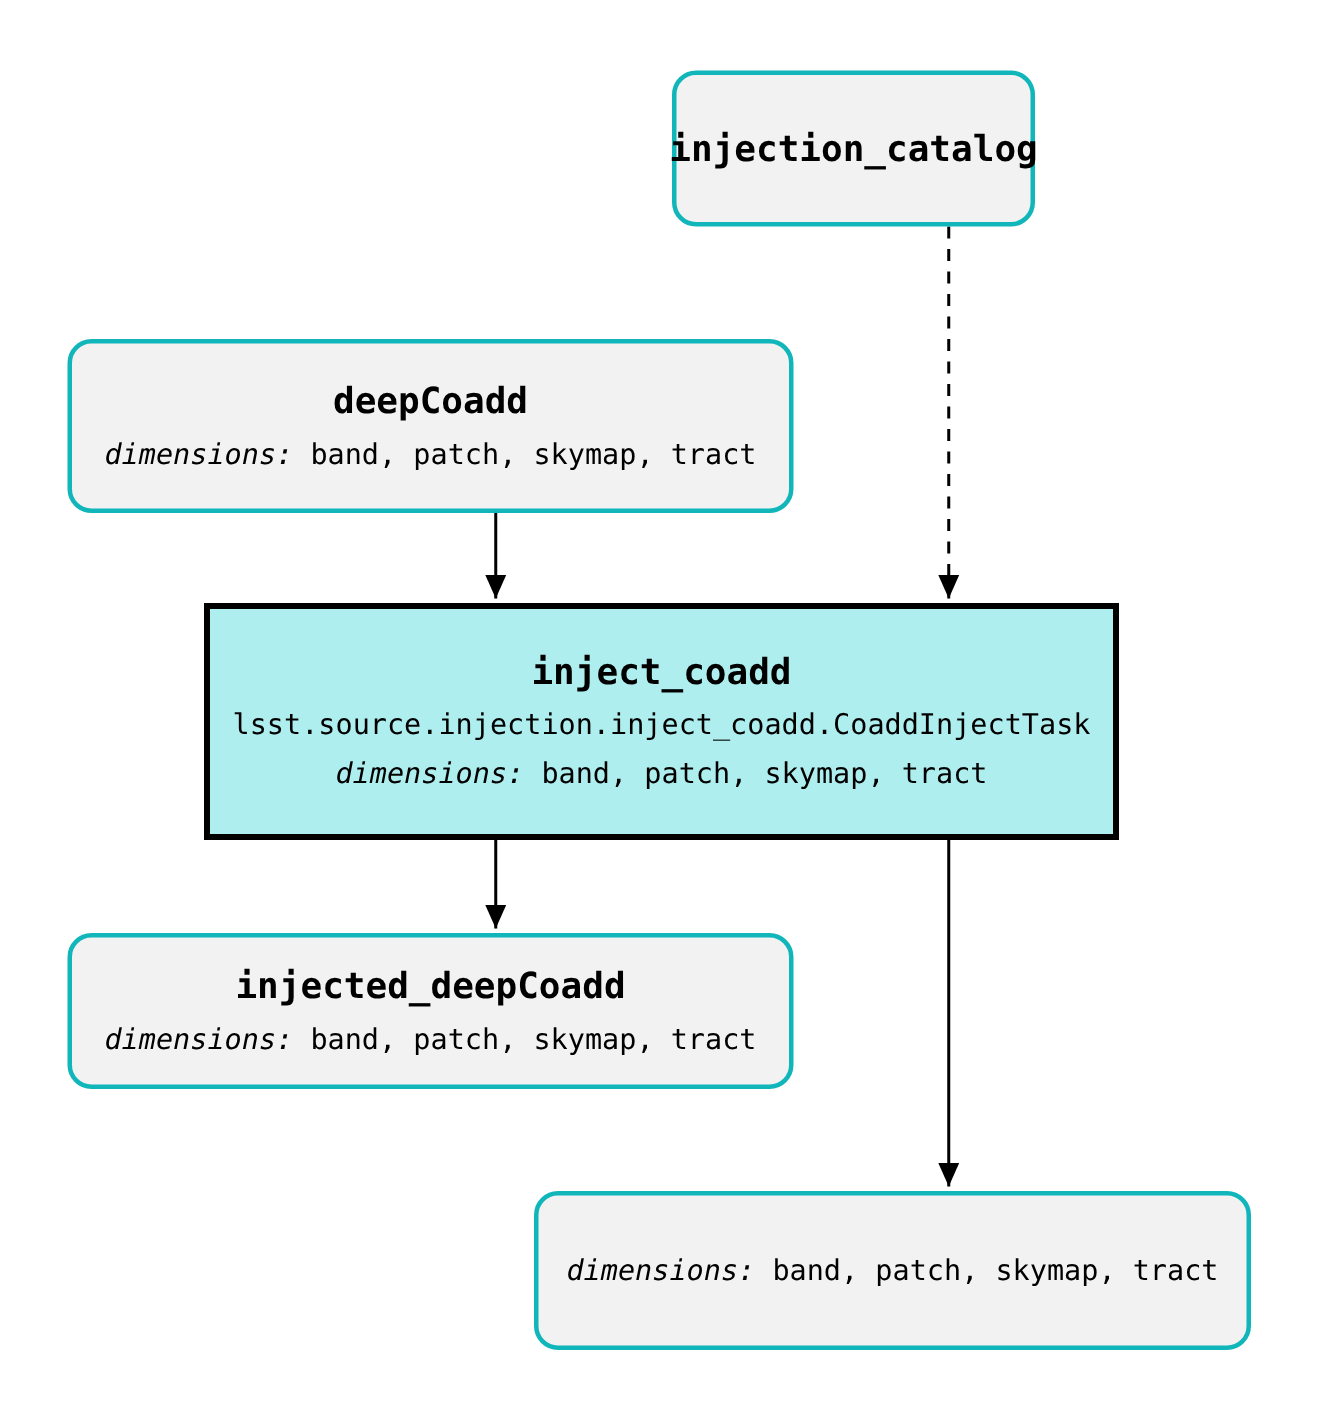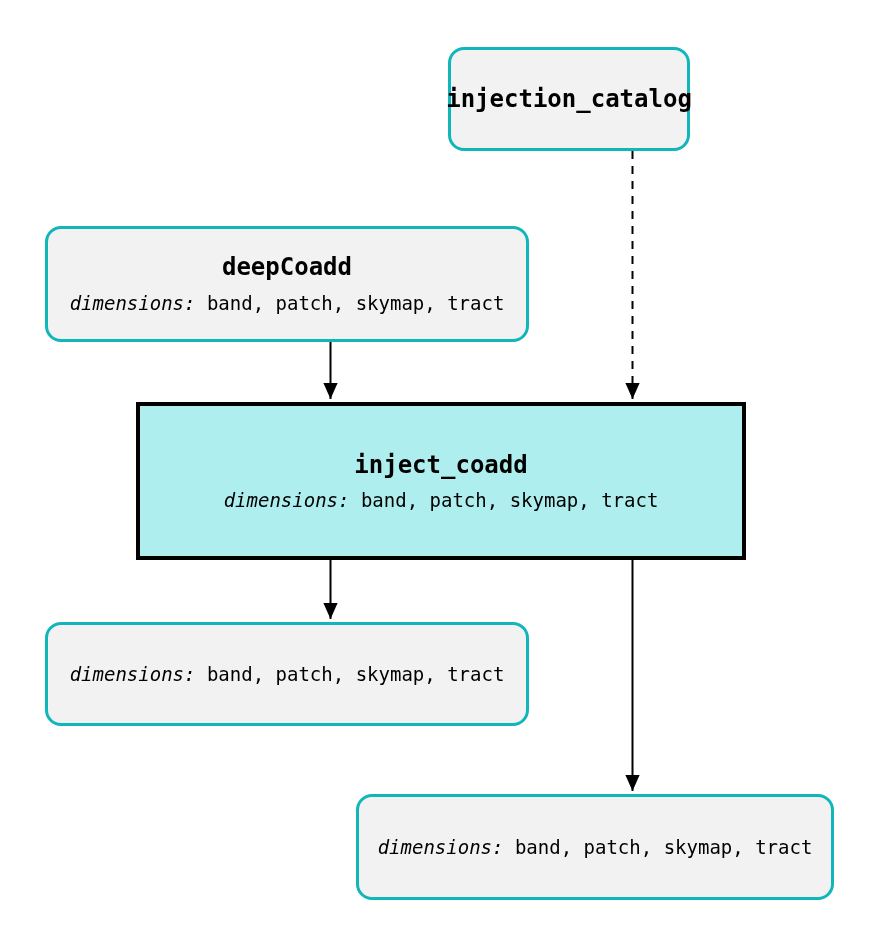--- a/index.html
+++ b/index.html
@@ -93,26 +93,28 @@
 
   <div class="node dataset" style="left:45px; top:226px; width:484px; height:116px;">
     <div class="node-title">deepCoadd</div>
     <div class="node-subline">
       <span class="dim-label">dimensions:</span><span class="dim-values">band, patch, skymap, tract</span>
     </div>
   </div>
 
   <div class="node task" style="left:136px; top:402px; width:610px; height:158px;">
     <div class="node-title">inject_coadd</div>
+    <div class="node-subline">lsst.source.injection.inject_coadd.CoaddInjectTask</div>
     <div class="node-subline">
       <span class="dim-label">dimensions:</span><span class="dim-values">band, patch, skymap, tract</span>
     </div>
   </div>
 
   <div class="node dataset" style="left:45px; top:622px; width:484px; height:104px;">
+    <div class="node-title">injected_deepCoadd</div>
     <div class="node-subline">
       <span class="dim-label">dimensions:</span><span class="dim-values">band, patch, skymap, tract</span>
     </div>
   </div>
 
   <div class="node dataset" style="left:356px; top:794px; width:478px; height:106px;">
     <div class="node-subline">
       <span class="dim-label">dimensions:</span><span class="dim-values">band, patch, skymap, tract</span>
     </div>
   </div>

